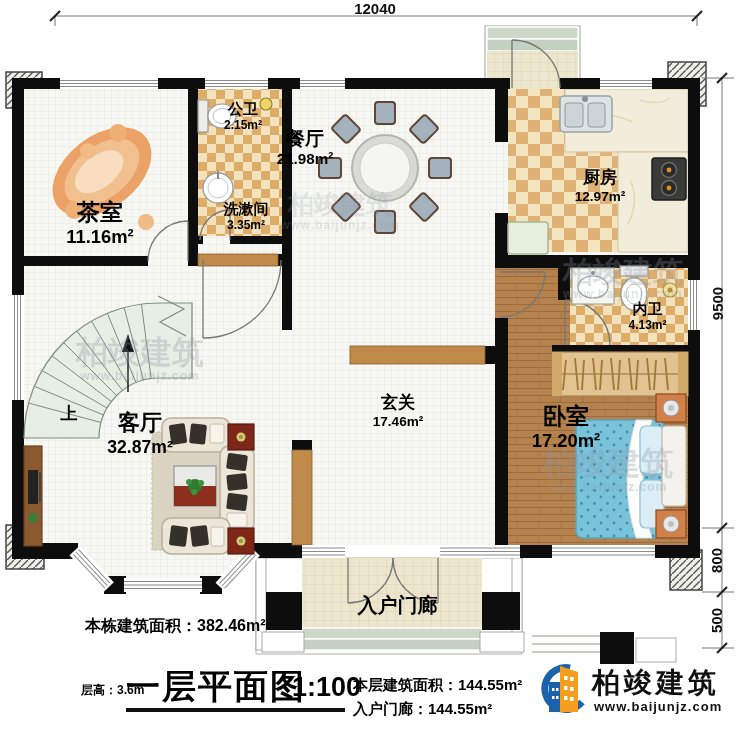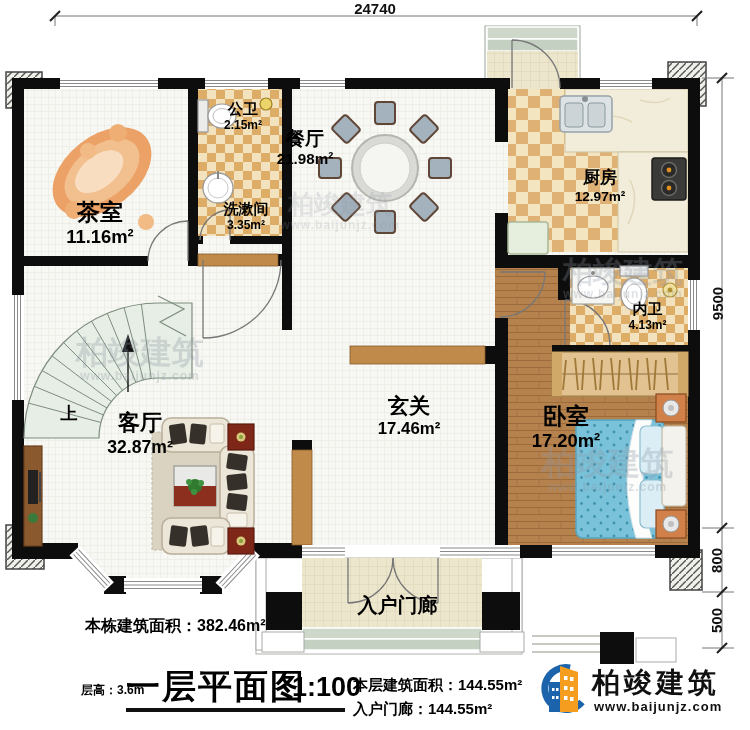--- a/index.html
+++ b/index.html
@@ -420,32 +420,32 @@
       <span class="ar">4.13m²</span>
 </div>
 <div class="lbl" style="left:511px;top:402px;width:110px;font-size:23px;">
   <span>卧室</span>
       <span class="ar">17.20m²</span>
 </div>
 <div class="lbl" style="left:85px;top:410px;width:110px;font-size:22px;">
   <span>客厅</span>
       <span class="ar">32.87m²</span>
 </div>
-<div class="lbl" style="left:354px;top:393px;width:110px;font-size:21px;">
+<div class="lbl" style="left:343px;top:393px;width:110px;font-size:17px;">
   <span>玄关</span>
       <span class="ar">17.46m²</span>
 </div>
 <div class="lbl" style="left:315px;top:593px;width:165px;font-size:20px;">
   <span>入户门廊</span>
 </div>
 <div class="lbl" style="left:52px;top:404px;width:34px;font-size:17px;">
   <span>上</span>
 </div>
 
-<div class="dim" style="left:330px;top:0px;width:90px;">24740</div>
+<div class="dim" style="left:330px;top:0px;width:90px;">12040</div>
 <div class="dim vdim" style="left:694px;top:295px;width:46px;">9500</div>
 <div class="dim vdim" style="left:696px;top:552px;width:40px;">800</div>
 <div class="dim vdim" style="left:696px;top:612px;width:40px;">500</div>
 
 <div class="info" style="left:85px;top:616px;font-size:16px;">本栋建筑面积：382.46m²</div>
 <div class="info" style="left:81px;top:642px;font-size:12px;margin-top:40px;">层高：3.6m</div>
 <div class="info" style="left:126px;top:664px;font-size:34px;letter-spacing:2px;">一层平面图</div>
 <div class="info" style="left:292px;top:672px;font-size:27px;">1:100</div>
 <div class="title-underline" style="left:126px;top:708px;width:219px;height:4px;"></div>
 <div class="info" style="left:353px;top:676px;font-size:15px;">本层建筑面积：144.55m²</div>

